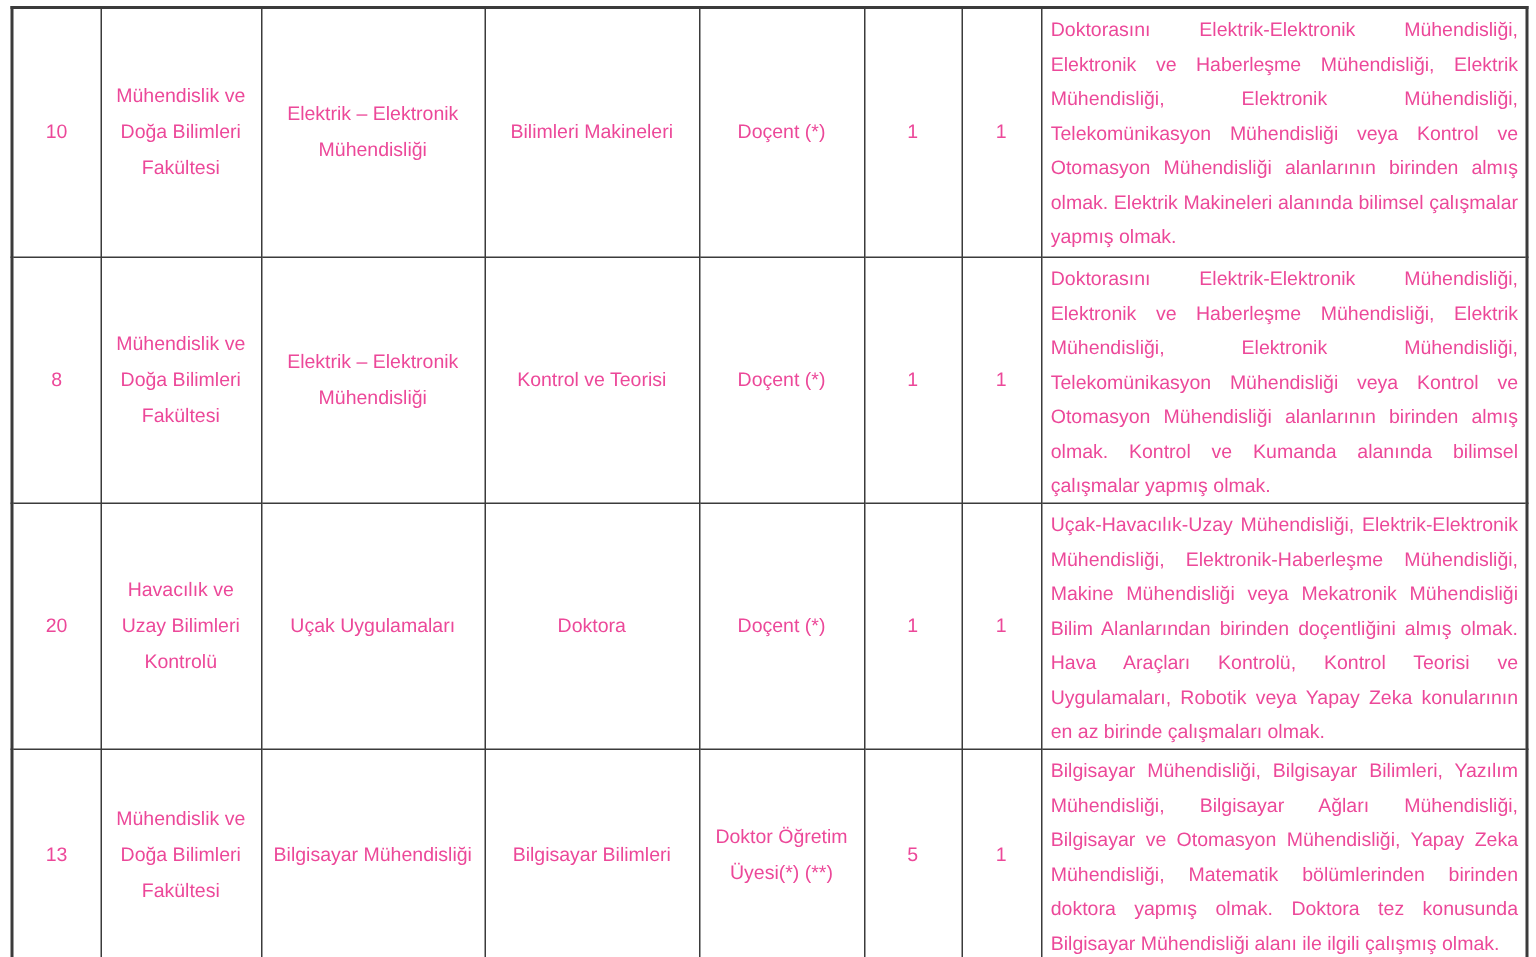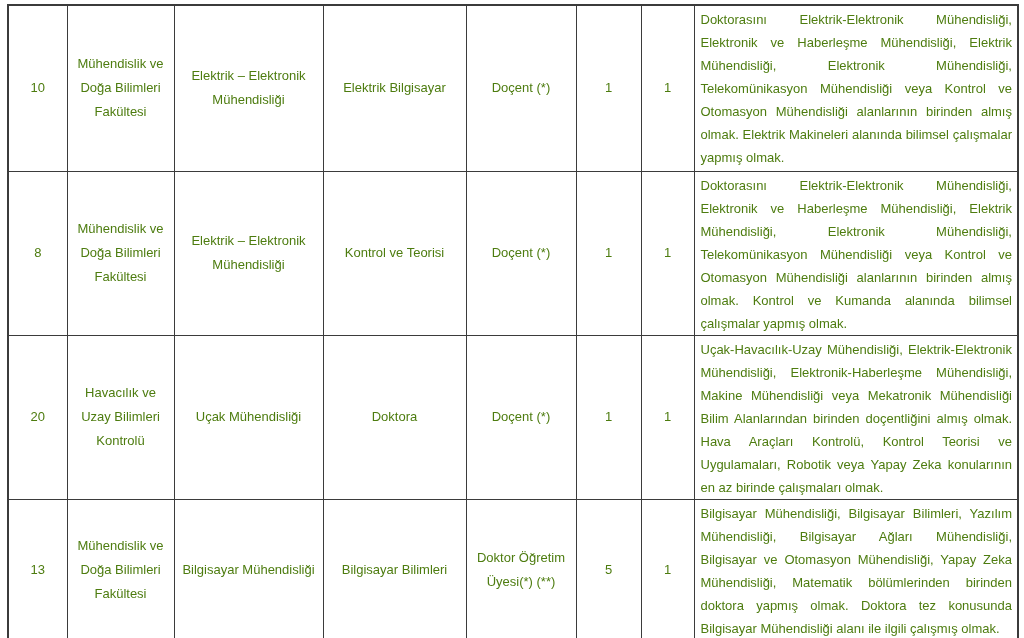--- a/index.html
+++ b/index.html
@@ -14,21 +14,21 @@
     position: absolute;
     left: 7px;
     top: 4px;
     width: 1010px;
     border-collapse: collapse;
     table-layout: fixed;
     border: 2px solid #3b3b3b;
   }
   .doc-table td {
     border: 1px solid #3b3b3b;
-    color: #4d7c0f;
+    color: #ec4899;
     font-family: "Liberation Sans", sans-serif;
     font-size: 13px;
     overflow: hidden;
   }
   td.center-cell {
     text-align: center;
     vertical-align: middle;
     line-height: 24px;
     padding: 0 4px;
   }
@@ -55,40 +55,40 @@
     <col style="width:110px">
     <col style="width:65px">
     <col style="width:53px">
     <col style="width:324px">
   </colgroup>
   <tbody>
     <tr class="r-10">
       <td class="center-cell">10</td>
       <td class="center-cell">Mühendislik ve Doğa Bilimleri Fakültesi</td>
       <td class="center-cell">Elektrik – Elektronik Mühendisliği</td>
-      <td class="center-cell">Elektrik Bilgisayar</td>
+      <td class="center-cell">Bilimleri Makineleri</td>
       <td class="center-cell">Doçent (*)</td>
       <td class="center-cell">1</td>
       <td class="center-cell">1</td>
       <td class="desc-cell">Doktorasını Elektrik-Elektronik Mühendisliği, Elektronik ve Haberleşme Mühendisliği, Elektrik Mühendisliği, Elektronik Mühendisliği, Telekomünikasyon Mühendisliği veya Kontrol ve Otomasyon Mühendisliği alanlarının birinden almış olmak. Elektrik Makineleri alanında bilimsel çalışmalar yapmış olmak.</td>
     </tr>
     <tr class="r-11">
       <td class="center-cell">8</td>
       <td class="center-cell">Mühendislik ve Doğa Bilimleri Fakültesi</td>
       <td class="center-cell">Elektrik – Elektronik Mühendisliği</td>
       <td class="center-cell">Kontrol ve Teorisi</td>
       <td class="center-cell">Doçent (*)</td>
       <td class="center-cell">1</td>
       <td class="center-cell">1</td>
       <td class="desc-cell">Doktorasını Elektrik-Elektronik Mühendisliği, Elektronik ve Haberleşme Mühendisliği, Elektrik Mühendisliği, Elektronik Mühendisliği, Telekomünikasyon Mühendisliği veya Kontrol ve Otomasyon Mühendisliği alanlarının birinden almış olmak. Kontrol ve Kumanda alanında bilimsel çalışmalar yapmış olmak.</td>
     </tr>
     <tr class="r-12">
       <td class="center-cell">20</td>
       <td class="center-cell">Havacılık ve Uzay Bilimleri Kontrolü</td>
-      <td class="center-cell">Uçak Mühendisliği</td>
+      <td class="center-cell">Uçak Uygulamaları</td>
       <td class="center-cell">Doktora</td>
       <td class="center-cell">Doçent (*)</td>
       <td class="center-cell">1</td>
       <td class="center-cell">1</td>
       <td class="desc-cell">Uçak-Havacılık-Uzay Mühendisliği, Elektrik-Elektronik Mühendisliği, Elektronik-Haberleşme Mühendisliği, Makine Mühendisliği veya Mekatronik Mühendisliği Bilim Alanlarından birinden doçentliğini almış olmak. Hava Araçları Kontrolü, Kontrol Teorisi ve Uygulamaları, Robotik veya Yapay Zeka konularının en az birinde çalışmaları olmak.</td>
     </tr>
     <tr class="r-13">
       <td class="center-cell">13</td>
       <td class="center-cell">Mühendislik ve Doğa Bilimleri Fakültesi</td>
       <td class="center-cell">Bilgisayar Mühendisliği</td>

